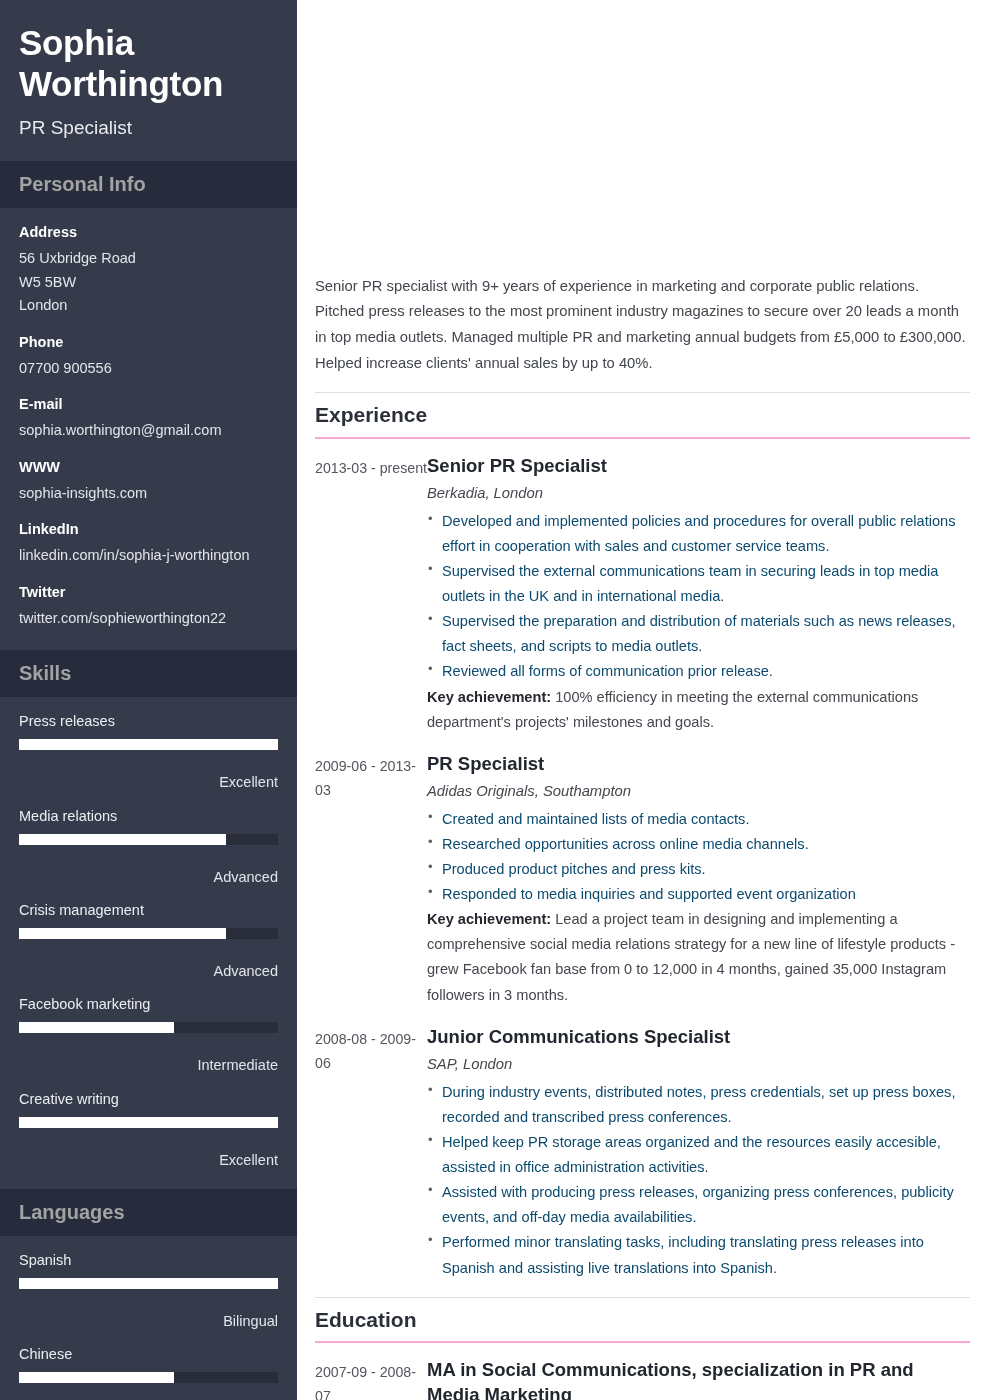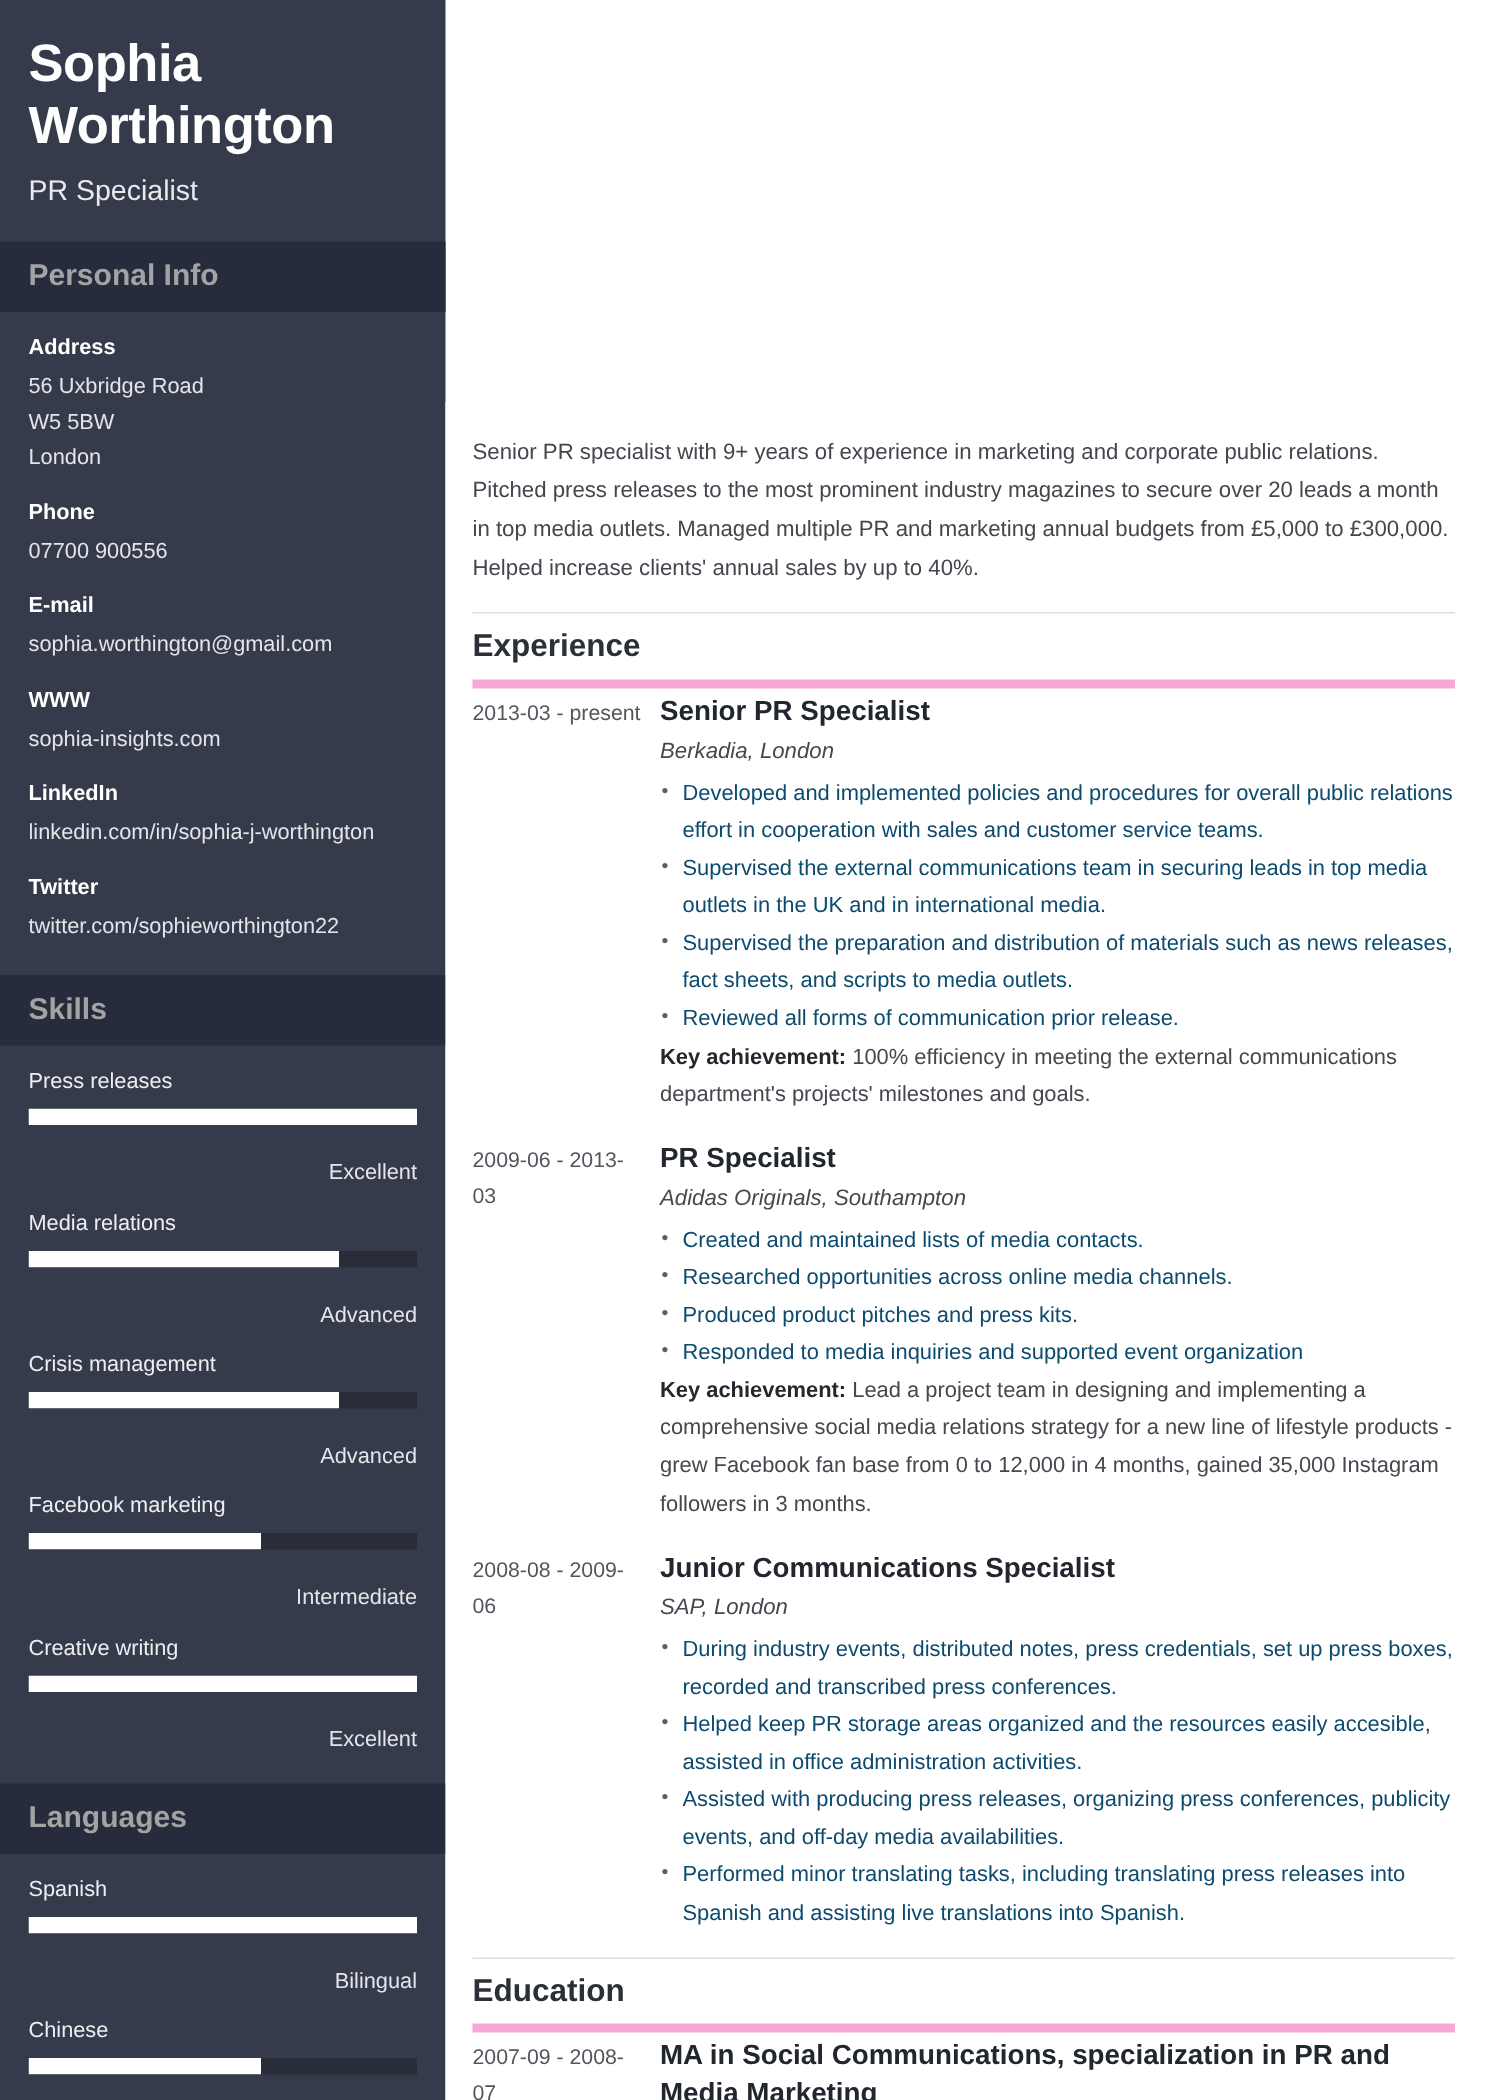--- a/index.html
+++ b/index.html
@@ -98,31 +98,31 @@
   .summary {
     font-size: 14.8px;
     line-height: 1.74;
     color: #42464d;
     margin: 0 0 16px 0;
     text-align: left;
   }
   .section { margin-bottom: 2px; }
   .section-head {
     border-top: 1px solid #dcdee1;
-    border-bottom: 6px solid #f9a8d4;
+    border-bottom: 2px solid #f9a8d4;
     padding: 9px 0 8px 0;
-    margin-bottom: 2px;
+    margin-bottom: 14px;
   }
   .section-title {
     font-size: 21px;
     font-weight: bold;
     color: #2b2f38;
     line-height: 1.25;
   }
-  .entry { display: flex; margin-bottom: 16px; gap: 13px; }
+  .entry { display: flex; margin-bottom: 16px; }
   .entry-dates {
     flex: 0 0 112px;
     width: 112px;
     font-size: 14.2px;
     color: #53565c;
     line-height: 1.72;
     padding-top: 3px;
   }
   .entry-body { flex: 1 1 auto; padding-left: 0; }
   .entry-title {

